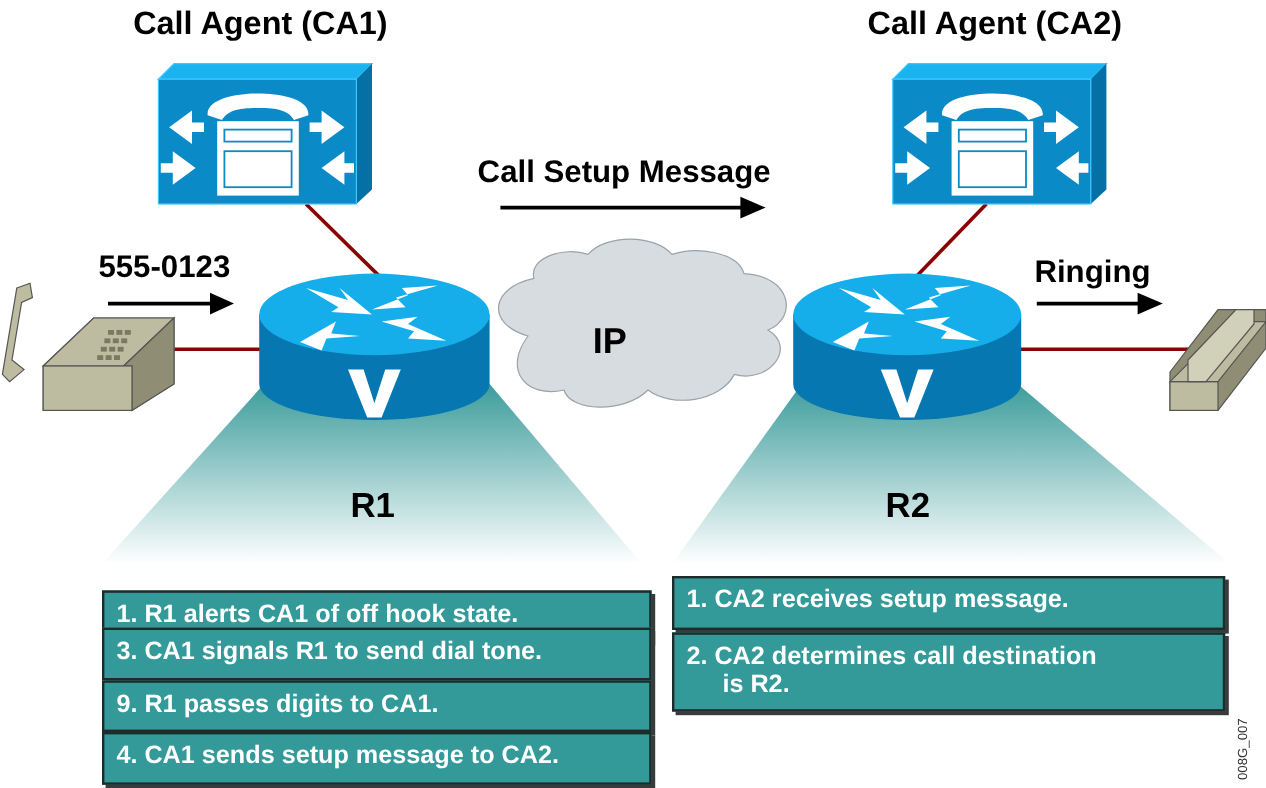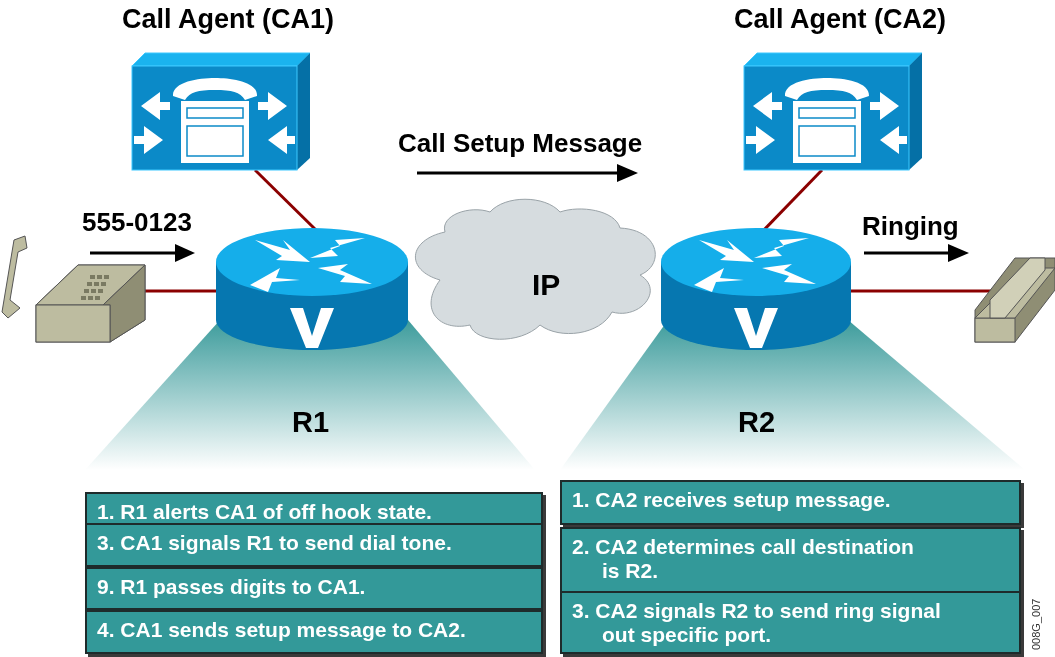--- a/index.html
+++ b/index.html
@@ -1,21 +1,21 @@
 <!DOCTYPE html>
 <html><head>
 <meta charset="utf-8">
 <style>
   html, body { margin:0; padding:0; background:#ffffff; }
   body { width:1055px; height:657px; position:relative; overflow:hidden;
          font-family:"Liberation Sans", sans-serif; }
   #diagram { position:absolute; left:0; top:0; }
   .lbl { position:absolute; font-weight:bold; color:#000; white-space:nowrap;
          font-family:"Liberation Sans", sans-serif; }
-  .title { font-size:27px;margin-left:11px; }
+  .title { font-size:27px; }
   .msg { font-size:26px; }
   .rname { font-size:29px; }
   .steps { position:absolute; box-sizing:border-box; }
   .step { position:absolute; left:0; right:0; background:#339999;
           border:2px solid #1e2b2b; box-sizing:border-box; color:#ffffff;
           font-weight:bold; font-size:21px; padding:6px 0 0 10px; line-height:24px;
           box-shadow:3px 3px 0 #3a3a3a; }
   .step .indent { display:block; padding-left:30px; }
   .fig-id { position:absolute; font-size:11px; color:#333;
             transform:rotate(-90deg); transform-origin:left top; white-space:nowrap;
@@ -131,36 +131,32 @@
     <line x1="864" y1="253" x2="950" y2="253" stroke="#000" stroke-width="3"></line>
     <polygon points="948,244 969,253 948,262" fill="#000"></polygon>
   </g>
 </svg>
 
 <div class="lbl title" style="left:111px;top:4px;">Call Agent (CA1)</div>
 <div class="lbl title" style="left:723px;top:4px;">Call Agent (CA2)</div>
 <div class="lbl msg" style="left:398px;top:128px;">Call Setup Message</div>
 <div class="lbl msg" style="left:82px;top:207px;">555-0123</div>
 <div class="lbl msg" style="left:862px;top:211px;">Ringing</div>
-<div class="lbl" style="left:532px;top:268px;font-size:30px;">IP</div>
+<div class="lbl" style="left:494px;top:268px;font-size:30px;">IP</div>
 <div class="lbl rname" style="left:292px;top:406px;">R1</div>
 <div class="lbl rname" style="left:738px;top:406px;">R2</div>
 
 <div class="steps" style="left:85px;top:480px;width:458px;height:174px;">
   <div class="step" style="top:12px;height:43px;"><span>1. R1 alerts CA1 of off hook state.</span></div>
   <div class="step" style="top:43px;height:44px;"><span>3. CA1 signals R1 to send dial tone.</span></div>
   <div class="step" style="top:87px;height:43px;"><span>9. R1 passes digits to CA1.</span></div>
   <div class="step" style="top:130px;height:44px;"><span>4. CA1 sends setup message to CA2.</span></div>
 </div>
 
 <div class="steps" style="left:560px;top:480px;width:461px;height:174px;">
   <div class="step" style="top:0;height:45px;"><span>1. CA2 receives setup message.</span></div>
   <div class="step" style="top:47px;height:66px;">
     <span>2. CA2 determines call destination</span>
     <span class="indent">is R2.</span>
   </div>
-  <div class="step" style="top:111px;height:63px;">
-    <span>3. CA2 signals R2 to send ring signal</span>
-    <span class="indent">out specific port.</span>
-  </div>
 </div>
 
 <div class="fig-id" style="left:1030px;top:650px;">008G_007</div>
 
 </body></html>

